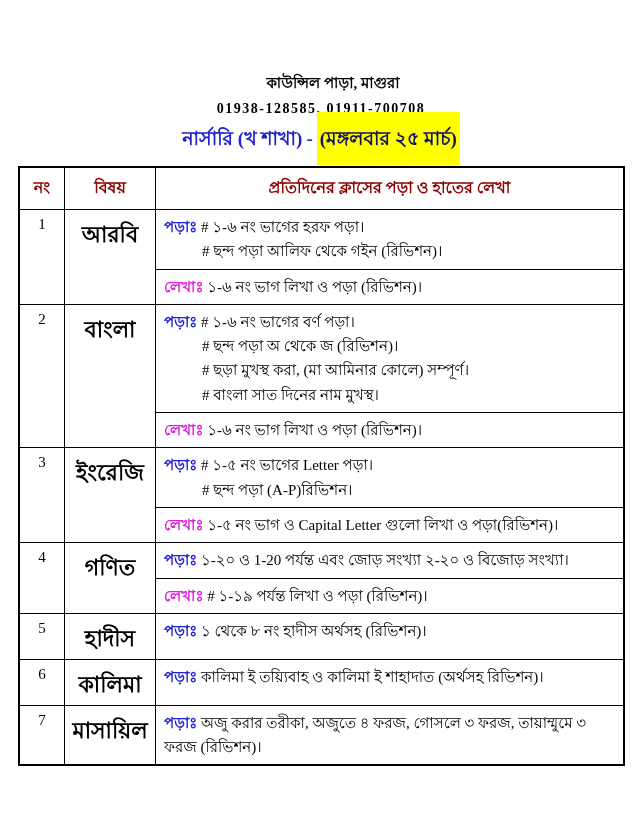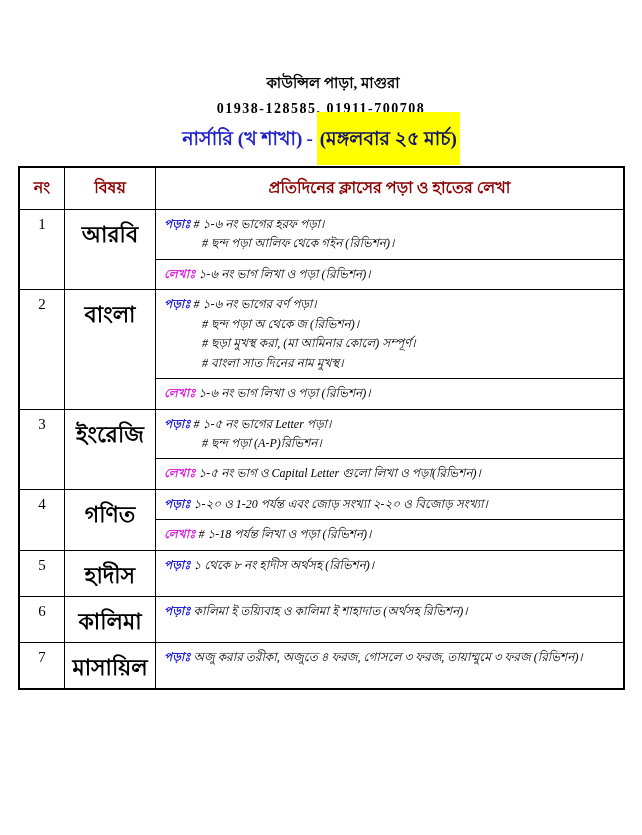--- a/index.html
+++ b/index.html
@@ -39,21 +39,21 @@
     font-weight:bold;
     text-align:center;
     font-size:16px;
     padding:7px 2px;
   }
   .c-no{width:40px;text-align:center;font-size:15px;padding-top:6px;}
   .c-sub{width:86px;text-align:center;font-size:22px;font-weight:bold;padding-top:7px;}
   .c-main{padding:0;}
   .sec{padding:5px 8px;}
   .sec.lekha{border-top:1px solid #000;}
-  .line{margin:0;font-size:12px;line-height:1.62;font-style:italic;}
+  .line{margin:0;font-size:15px;line-height:1.62;}
   .line.cont{padding-left:38px;}
   .lbl-pora{color:var(--reading-blue);font-weight:bold;}
   .lbl-lekha{color:var(--writing-magenta);font-weight:bold;}
 </style>
 </head>
 <body>
 
 <div class="page">
 
   <div class="hdr">
@@ -117,21 +117,21 @@
     </tr>
 
     <tr>
       <td class="c-no">4</td>
       <td class="c-sub">গণিত</td>
       <td class="c-main">
         <div class="sec pora">
           <p class="line"><span class="lbl-pora">পড়াঃ</span> <span>১-২০ ও 1-20 পর্যন্ত এবং জোড় সংখ্যা ২-২০ ও বিজোড় সংখ্যা।</span></p>
         </div>
         <div class="sec lekha">
-          <p class="line"><span class="lbl-lekha">লেখাঃ</span> <span># ১-18 পর্যন্ত লিখা ও পড়া (রিভিশন)।</span></p>
+          <p class="line"><span class="lbl-lekha">লেখাঃ</span> <span># ১-১৯ পর্যন্ত লিখা ও পড়া (রিভিশন)।</span></p>
         </div>
       </td>
     </tr>
 
     <tr>
       <td class="c-no">5</td>
       <td class="c-sub">হাদীস</td>
       <td class="c-main">
         <div class="sec pora">
           <p class="line"><span class="lbl-pora">পড়াঃ</span> <span>১ থেকে ৮ নং হাদীস অর্থসহ (রিভিশন)।</span></p>

